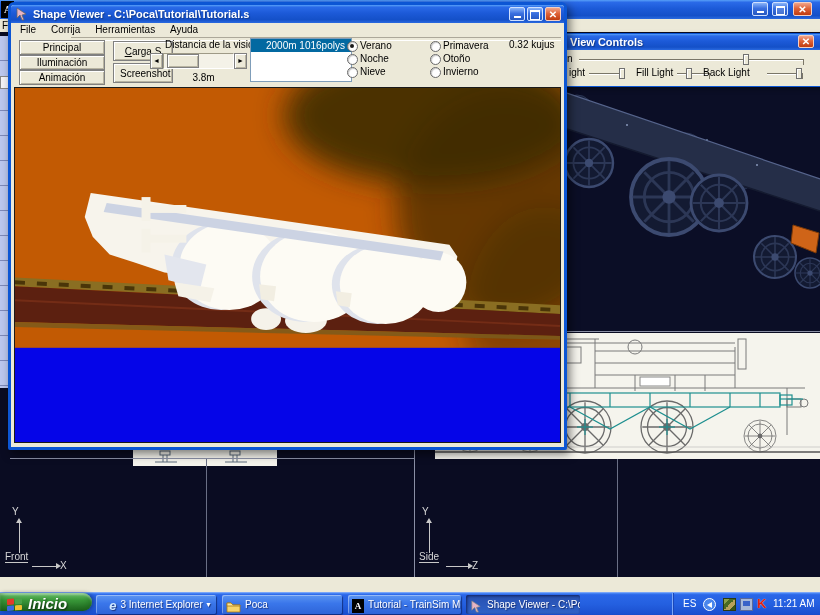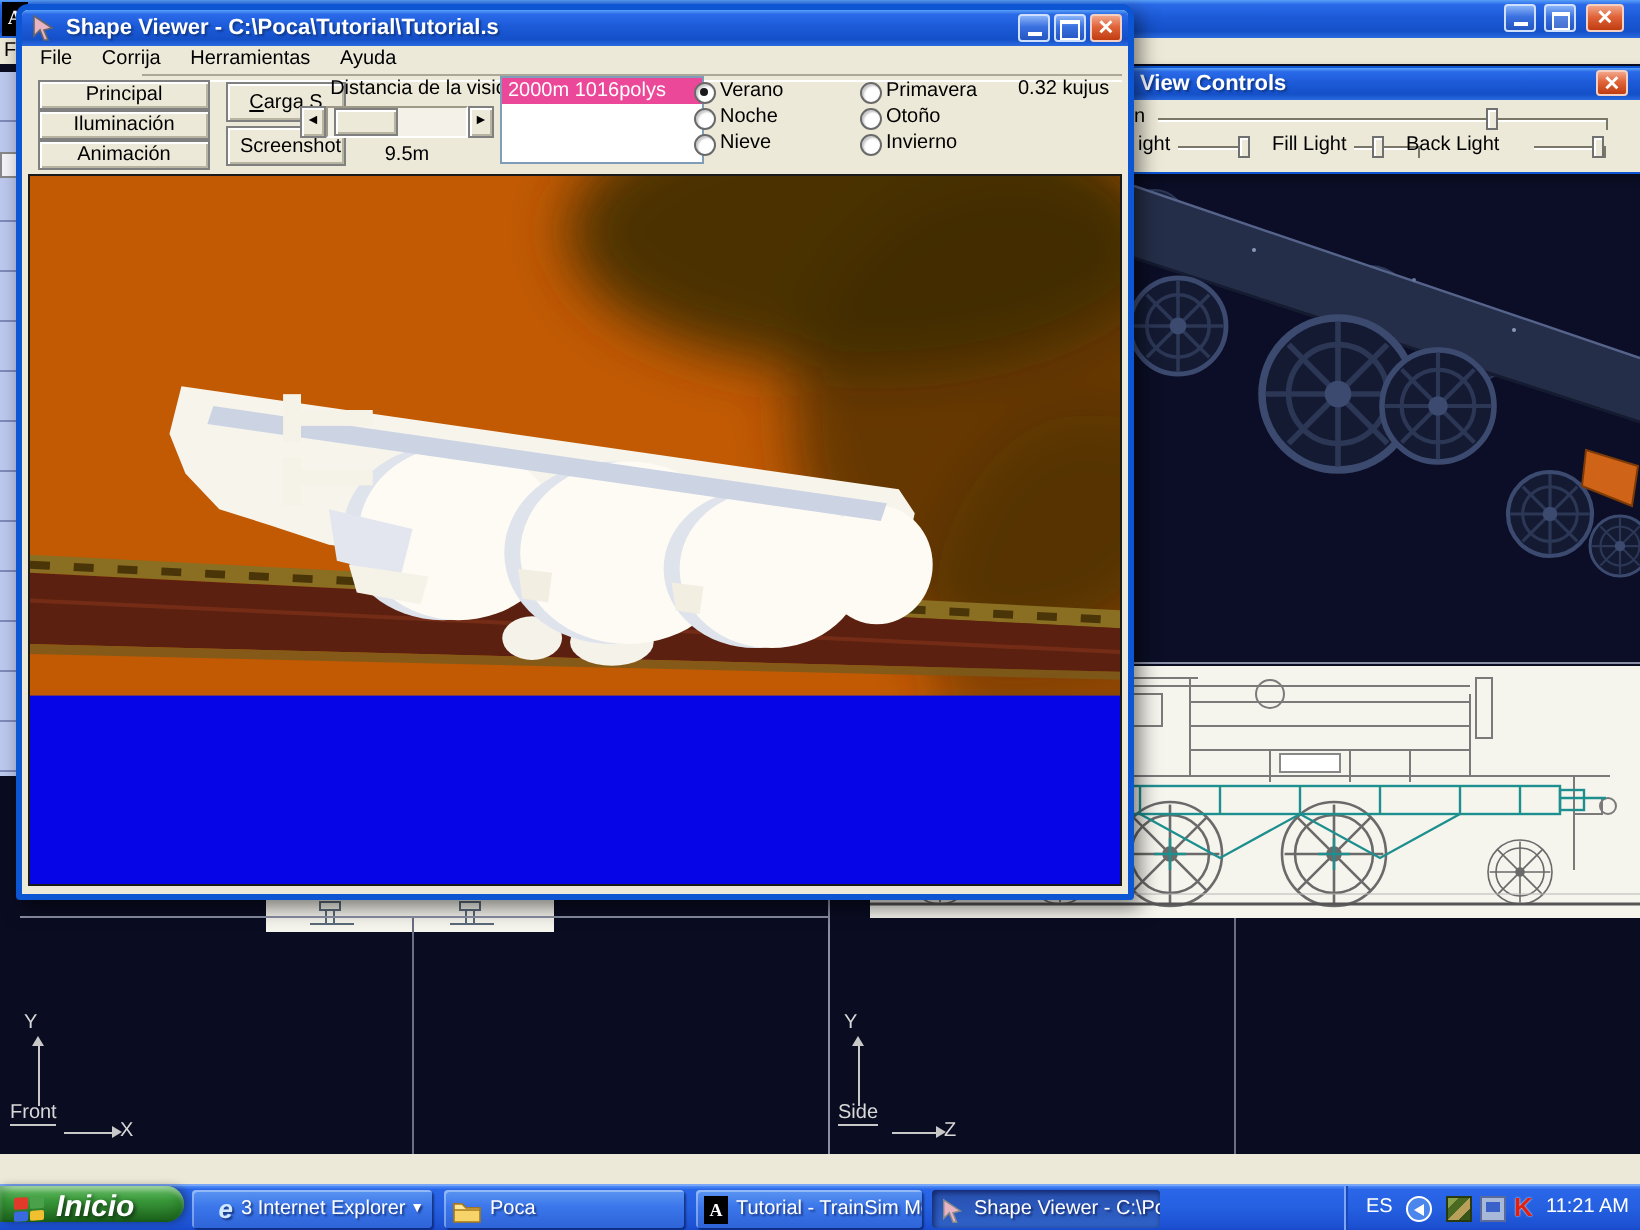--- a/index.html
+++ b/index.html
@@ -284,24 +284,24 @@
         <span style="text-decoration:underline;">C</span><span>arga S</span>
       </button>
       <button class="classic-btn abs" style="left:102px;top:26px;width:60px;height:20px;">Screenshot</button>
 
       <div class="abs" style="left:138px;top:2px;width:110px;text-align:right;">Distancia de la visión</div>
 
       <div class="classic-btn abs" style="left:139px;top:16px;width:13px;height:16px;line-height:14px;font-size:7px;">◄</div>
       <div class="abs sunken" style="left:152px;top:16px;width:71px;height:16px;background:#f4f2e8;box-sizing:border-box;"></div>
       <div class="classic-btn abs" style="left:156px;top:17px;width:32px;height:14px;"></div>
       <div class="classic-btn abs" style="left:223px;top:16px;width:13px;height:16px;line-height:14px;font-size:7px;">►</div>
-      <div class="abs" style="left:160px;top:35px;width:65px;text-align:center;">9.5m</div>
+      <div class="abs" style="left:160px;top:35px;width:65px;text-align:center;">3.8m</div>
 
       <div class="abs" style="left:239px;top:1px;width:102px;height:44px;background:#fff;border:1px solid #7f9db9;box-sizing:border-box;">
-        <div style="background:#ec4899;color:#fff;height:13px;line-height:13px;padding-left:3px;white-space:nowrap;overflow:hidden;">2000m 1016polys</div>
+        <div style="background:#0369a1;color:#fff;height:13px;line-height:13px;padding-left:15px;white-space:nowrap;overflow:hidden;">2000m 1016polys</div>
       </div>
 
       <div class="radio checked" style="left:336px;top:4px;"></div>
       <span class="radio-label" style="left:349px;top:3px;">Verano</span>
       <div class="radio" style="left:336px;top:17px;"></div>
       <span class="radio-label" style="left:349px;top:16px;">Noche</span>
       <div class="radio" style="left:336px;top:30px;"></div>
       <span class="radio-label" style="left:349px;top:29px;">Nieve</span>
 
       <div class="radio" style="left:419px;top:4px;"></div>

